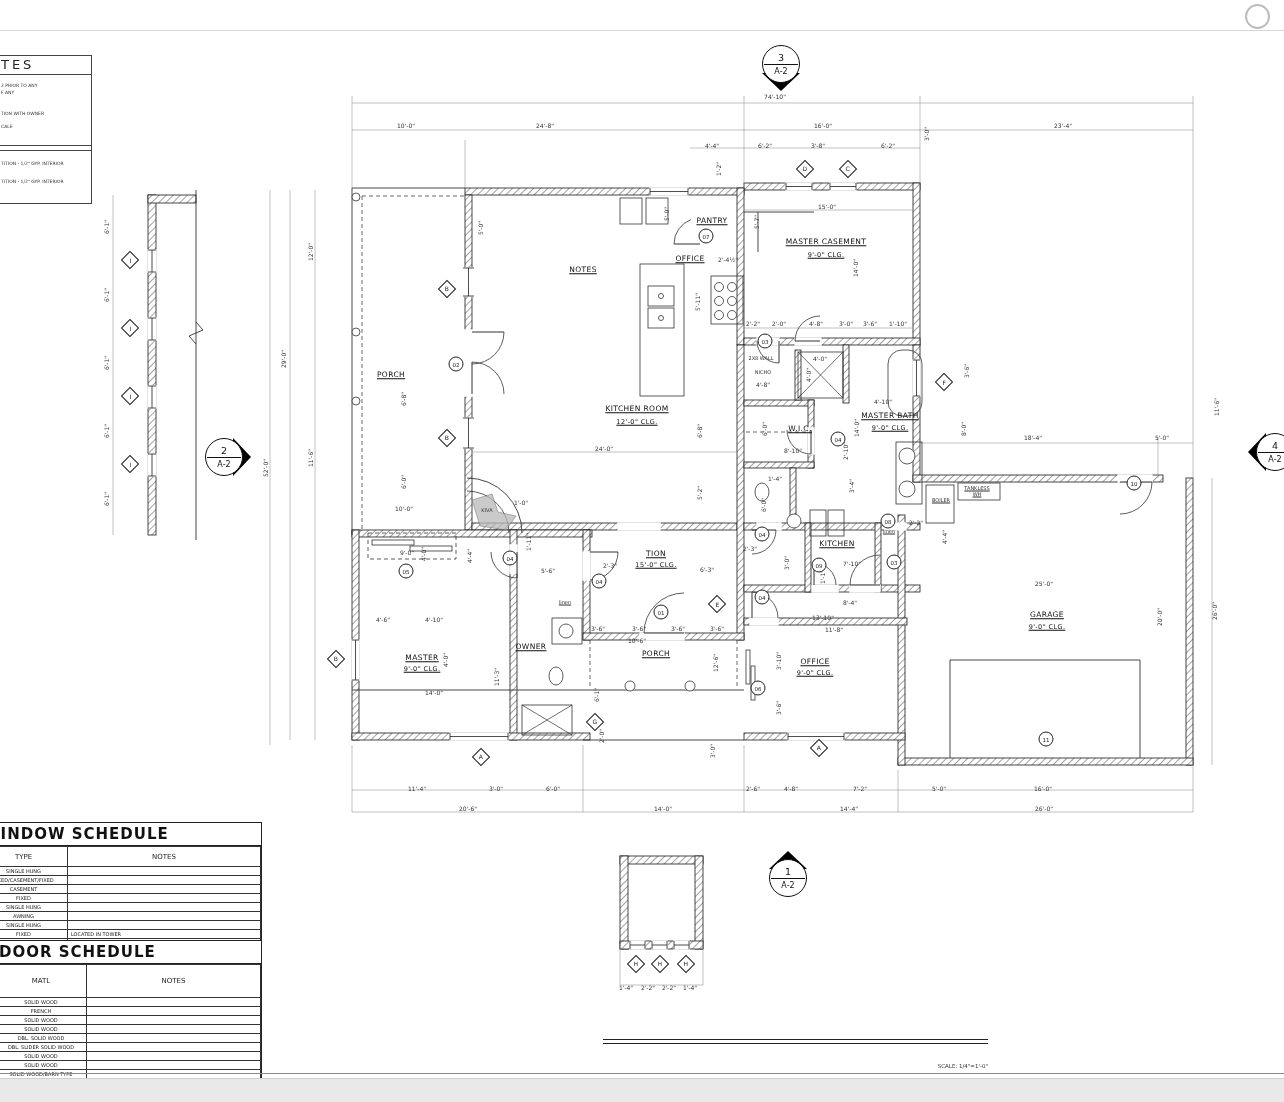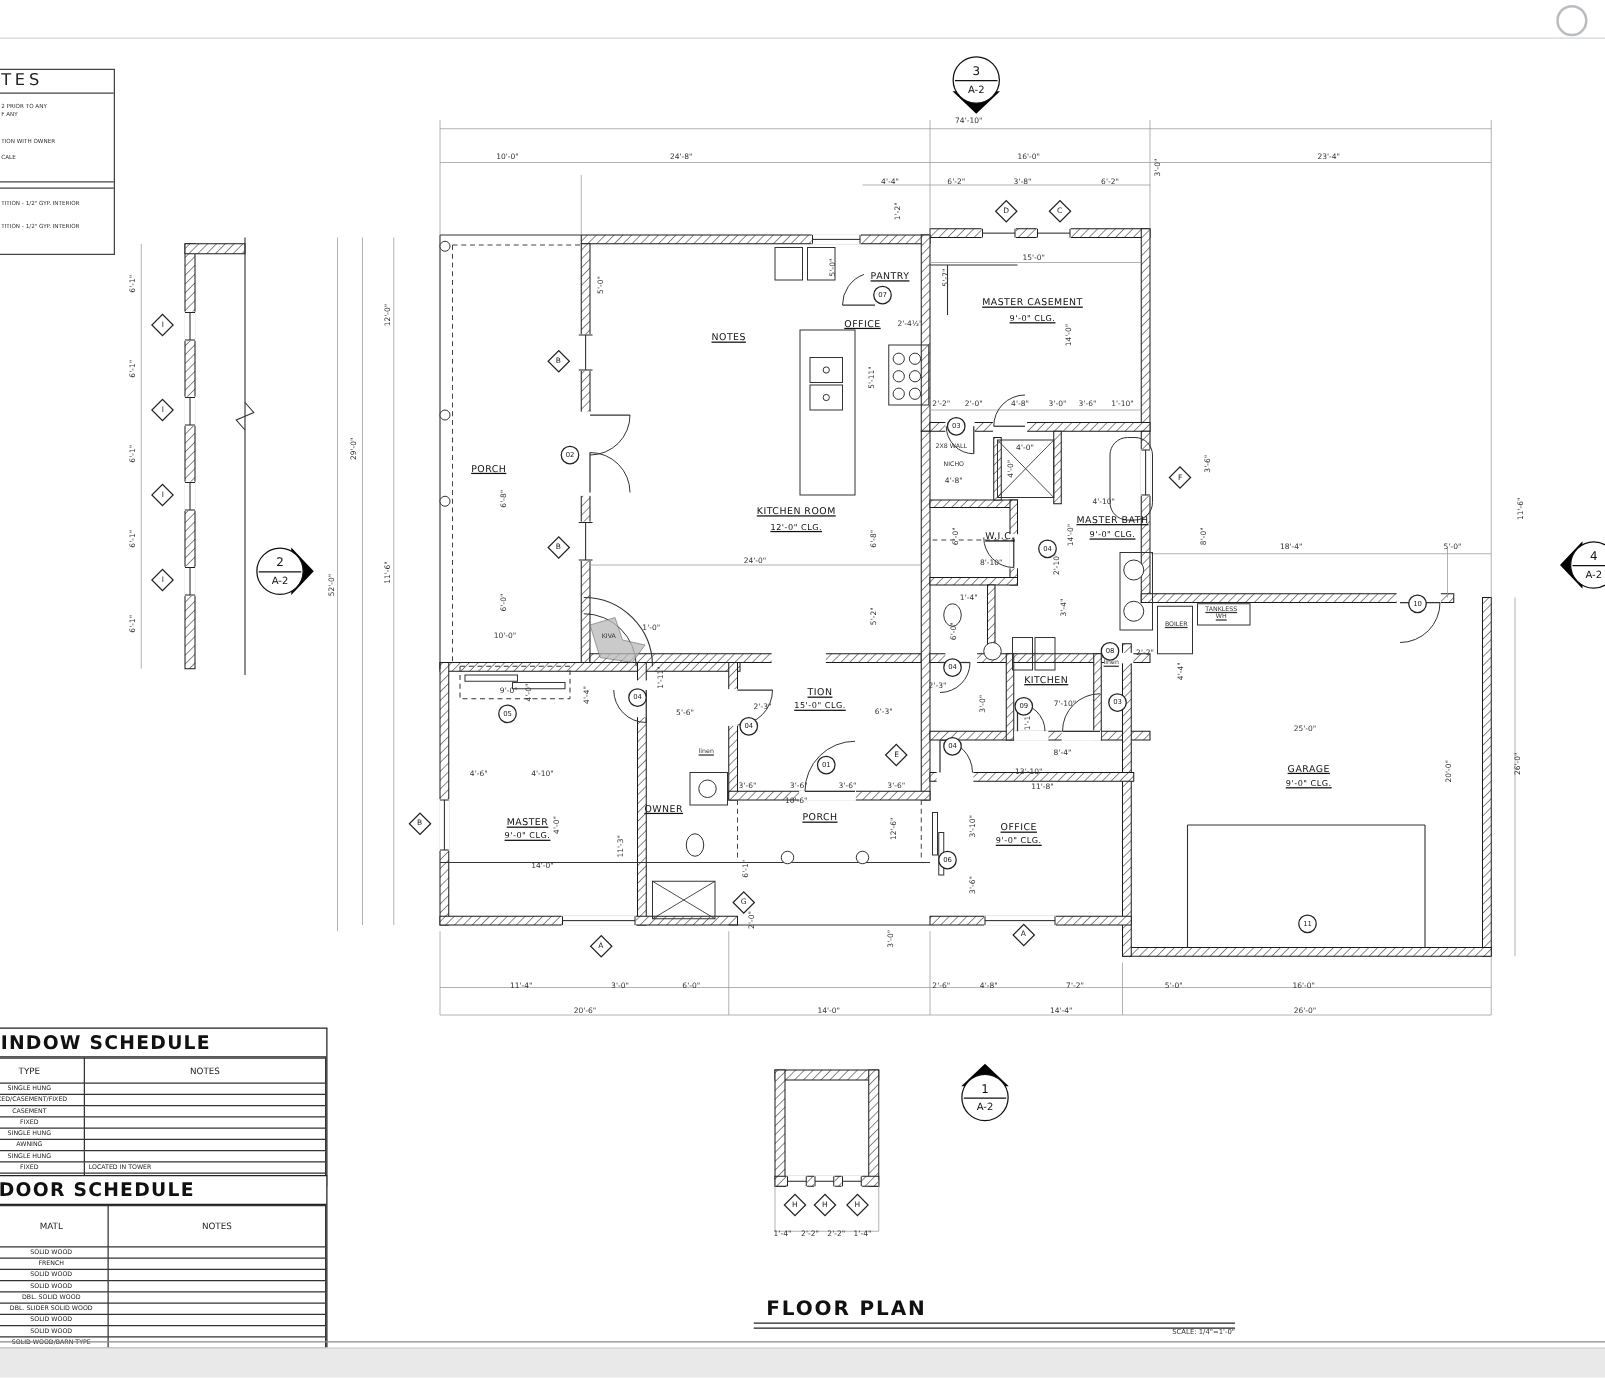--- a/index.html
+++ b/index.html
@@ -664,21 +664,20 @@
           </tr>
           <tr style="height: 7px;">
             <td>GARAGE</td>
             <td class="notes"></td>
           </tr>
         </tbody>
     </table>
   </div>
 
   <div id="plan-title-wrap">
-    <div id="plan-title">FLOOR PLAN</div>
     <div id="plan-title-rule"></div>
     <div id="plan-scale">SCALE: 1/4"=1'-0"</div>
   </div>
 
   <div id="sheet-border-bottom"></div>
 </div>
 
 <div id="bottom-strip"></div>
 
 <div id="toolbar">

